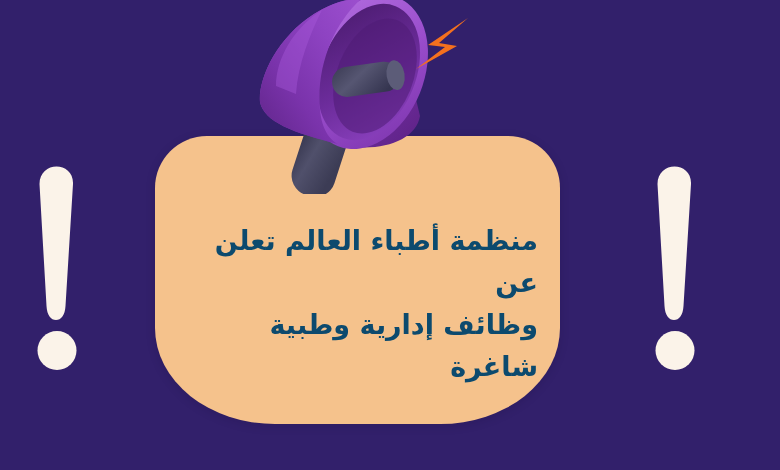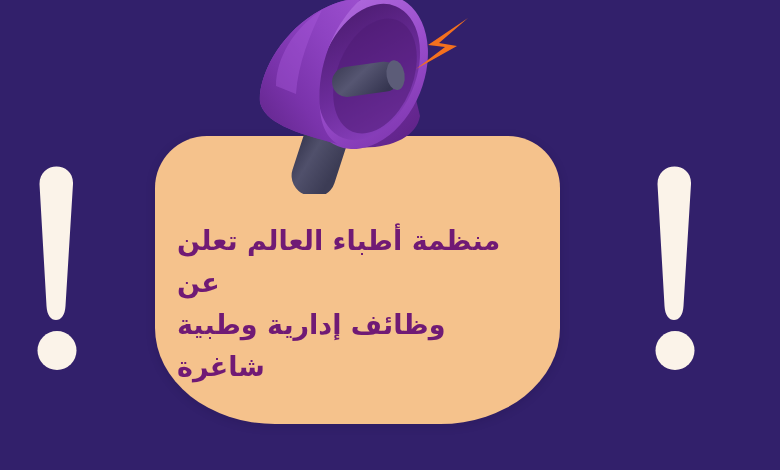--- a/index.html
+++ b/index.html
@@ -58,26 +58,26 @@
     pointer-events: none;
   }
 
   #headline {
     position: absolute;
     left: 0;
     right: 0;
     top: 84px;
     padding: 0 22px;
     direction: rtl;
-    text-align: left;
+    text-align: right;
     font-family: "DejaVu Sans", "Liberation Sans", sans-serif;
     font-weight: 700;
     font-size: 27px;
     line-height: 1.56;
-    color: #701a75;
+    color: #0c4a6e;
     letter-spacing: 0;
     white-space: normal;
     z-index: 3;
   }
 
   
   #megaphone {
     position: absolute;
     left: 248px;
     top: -6px;

